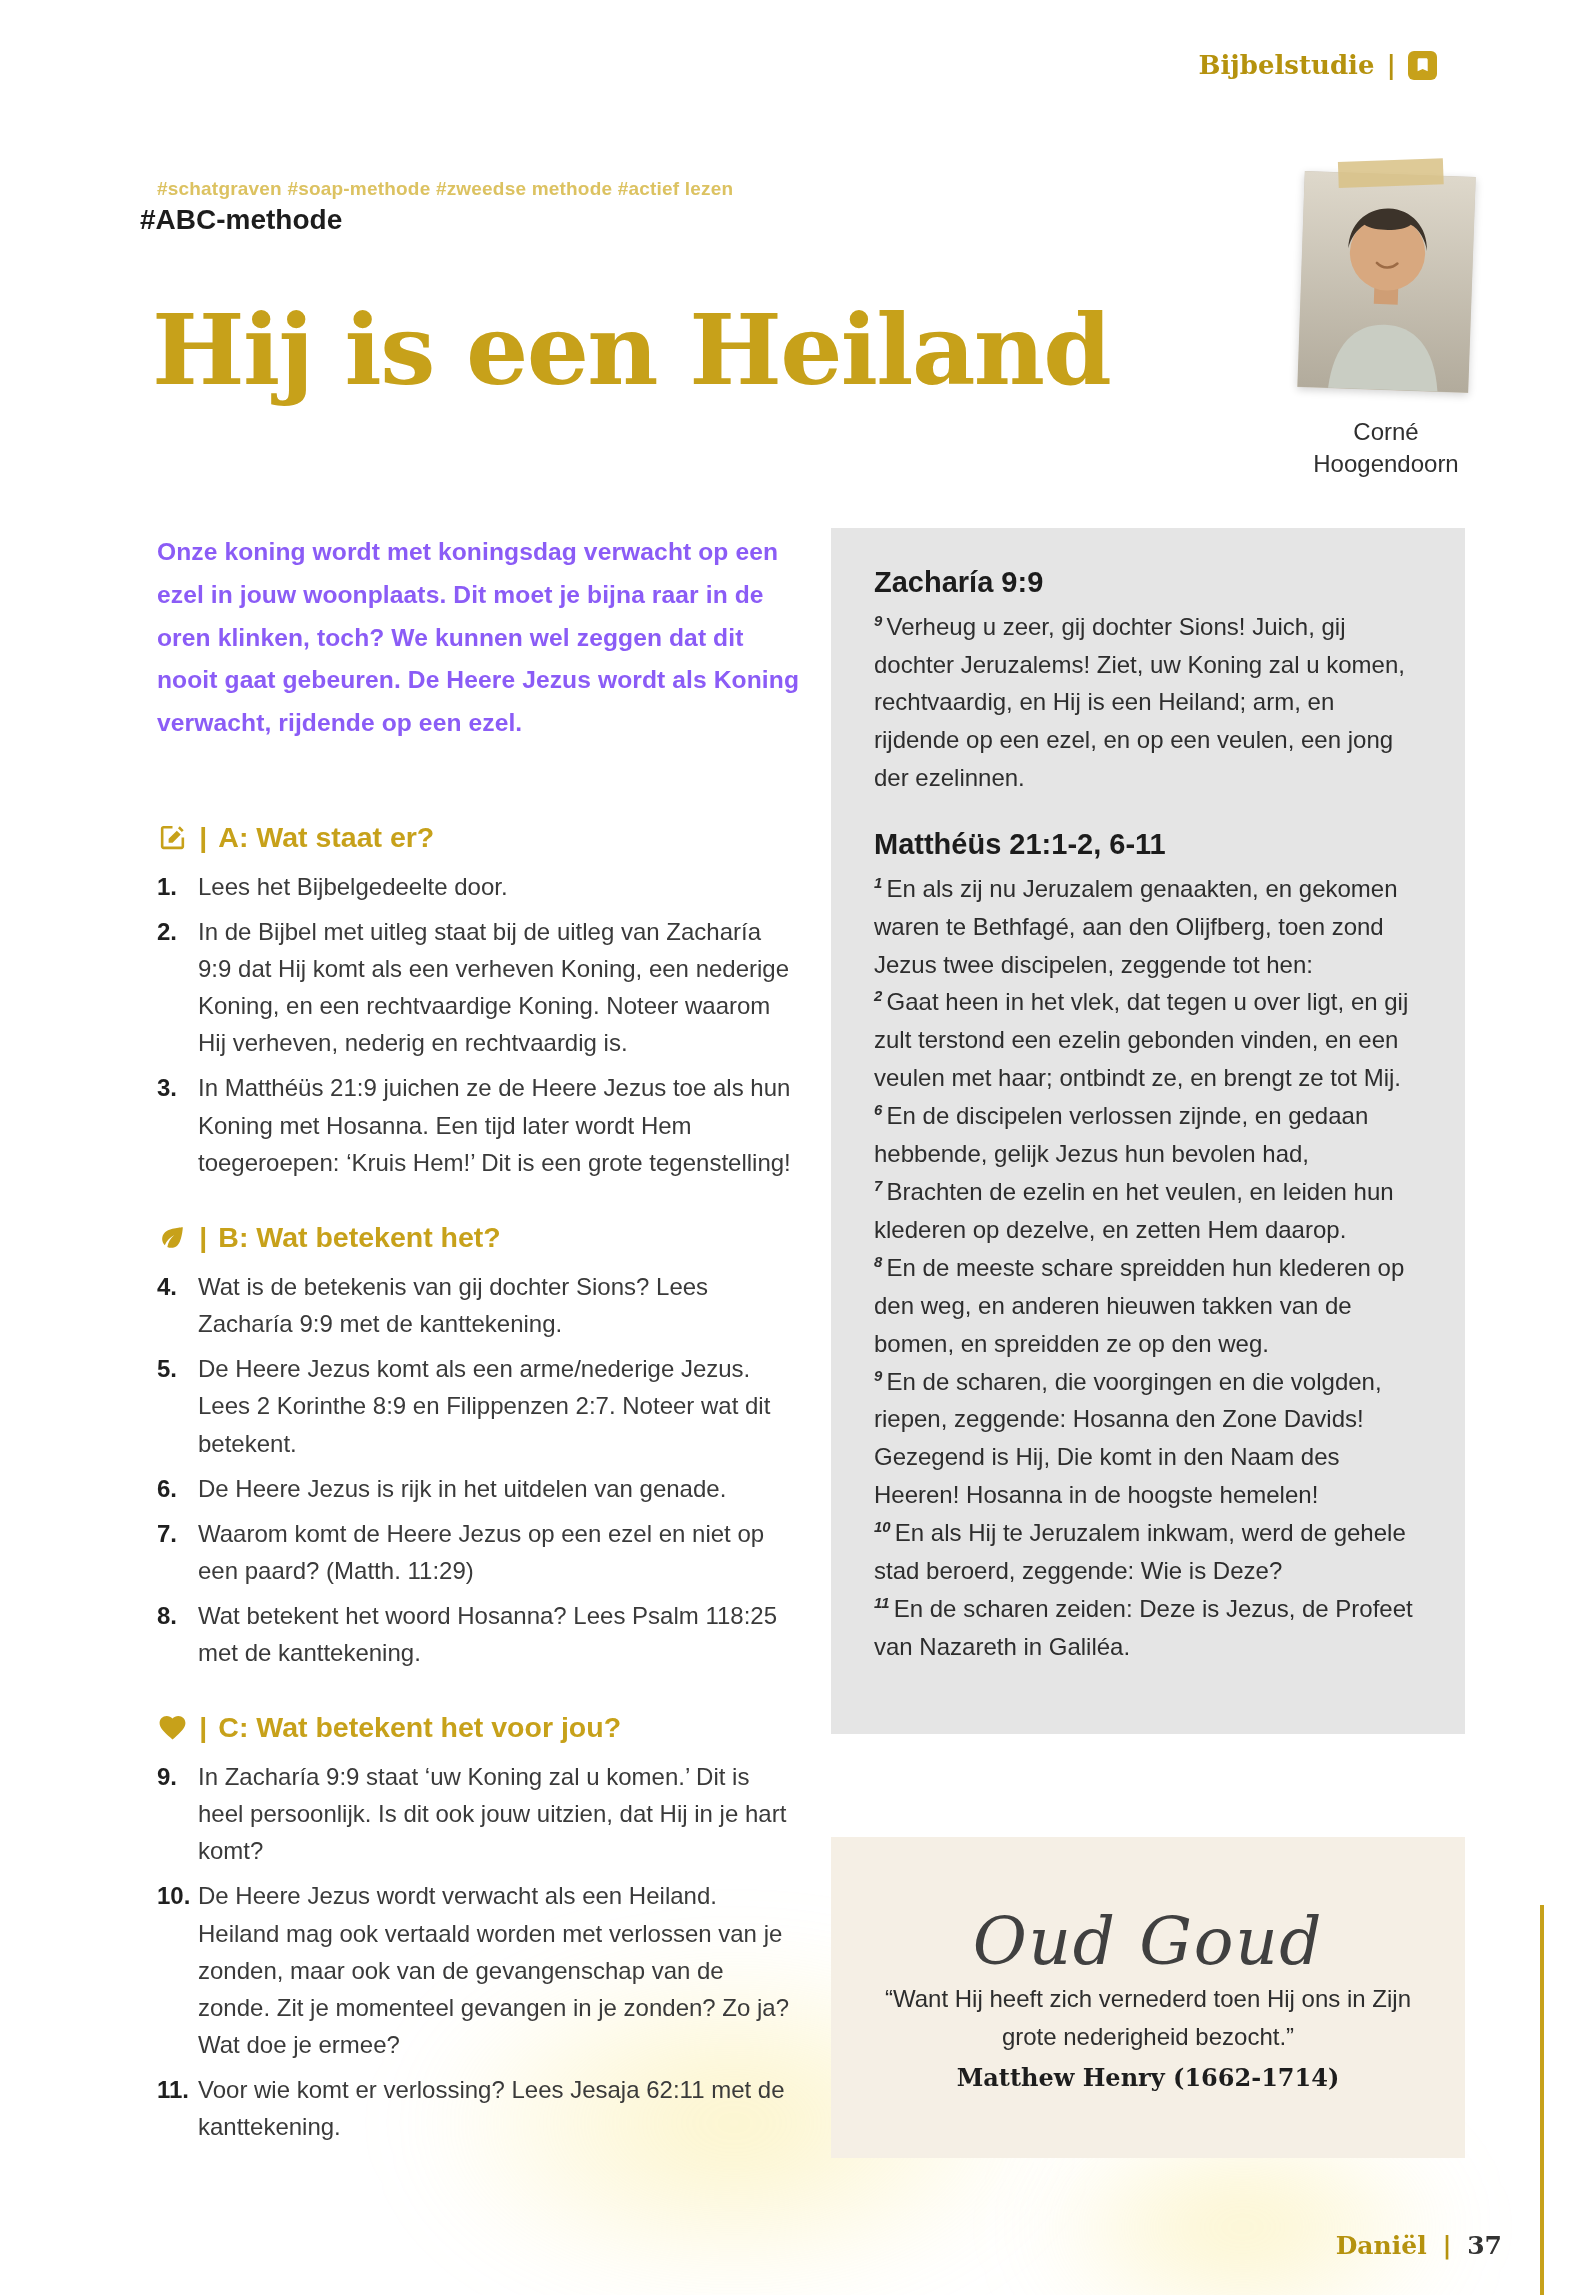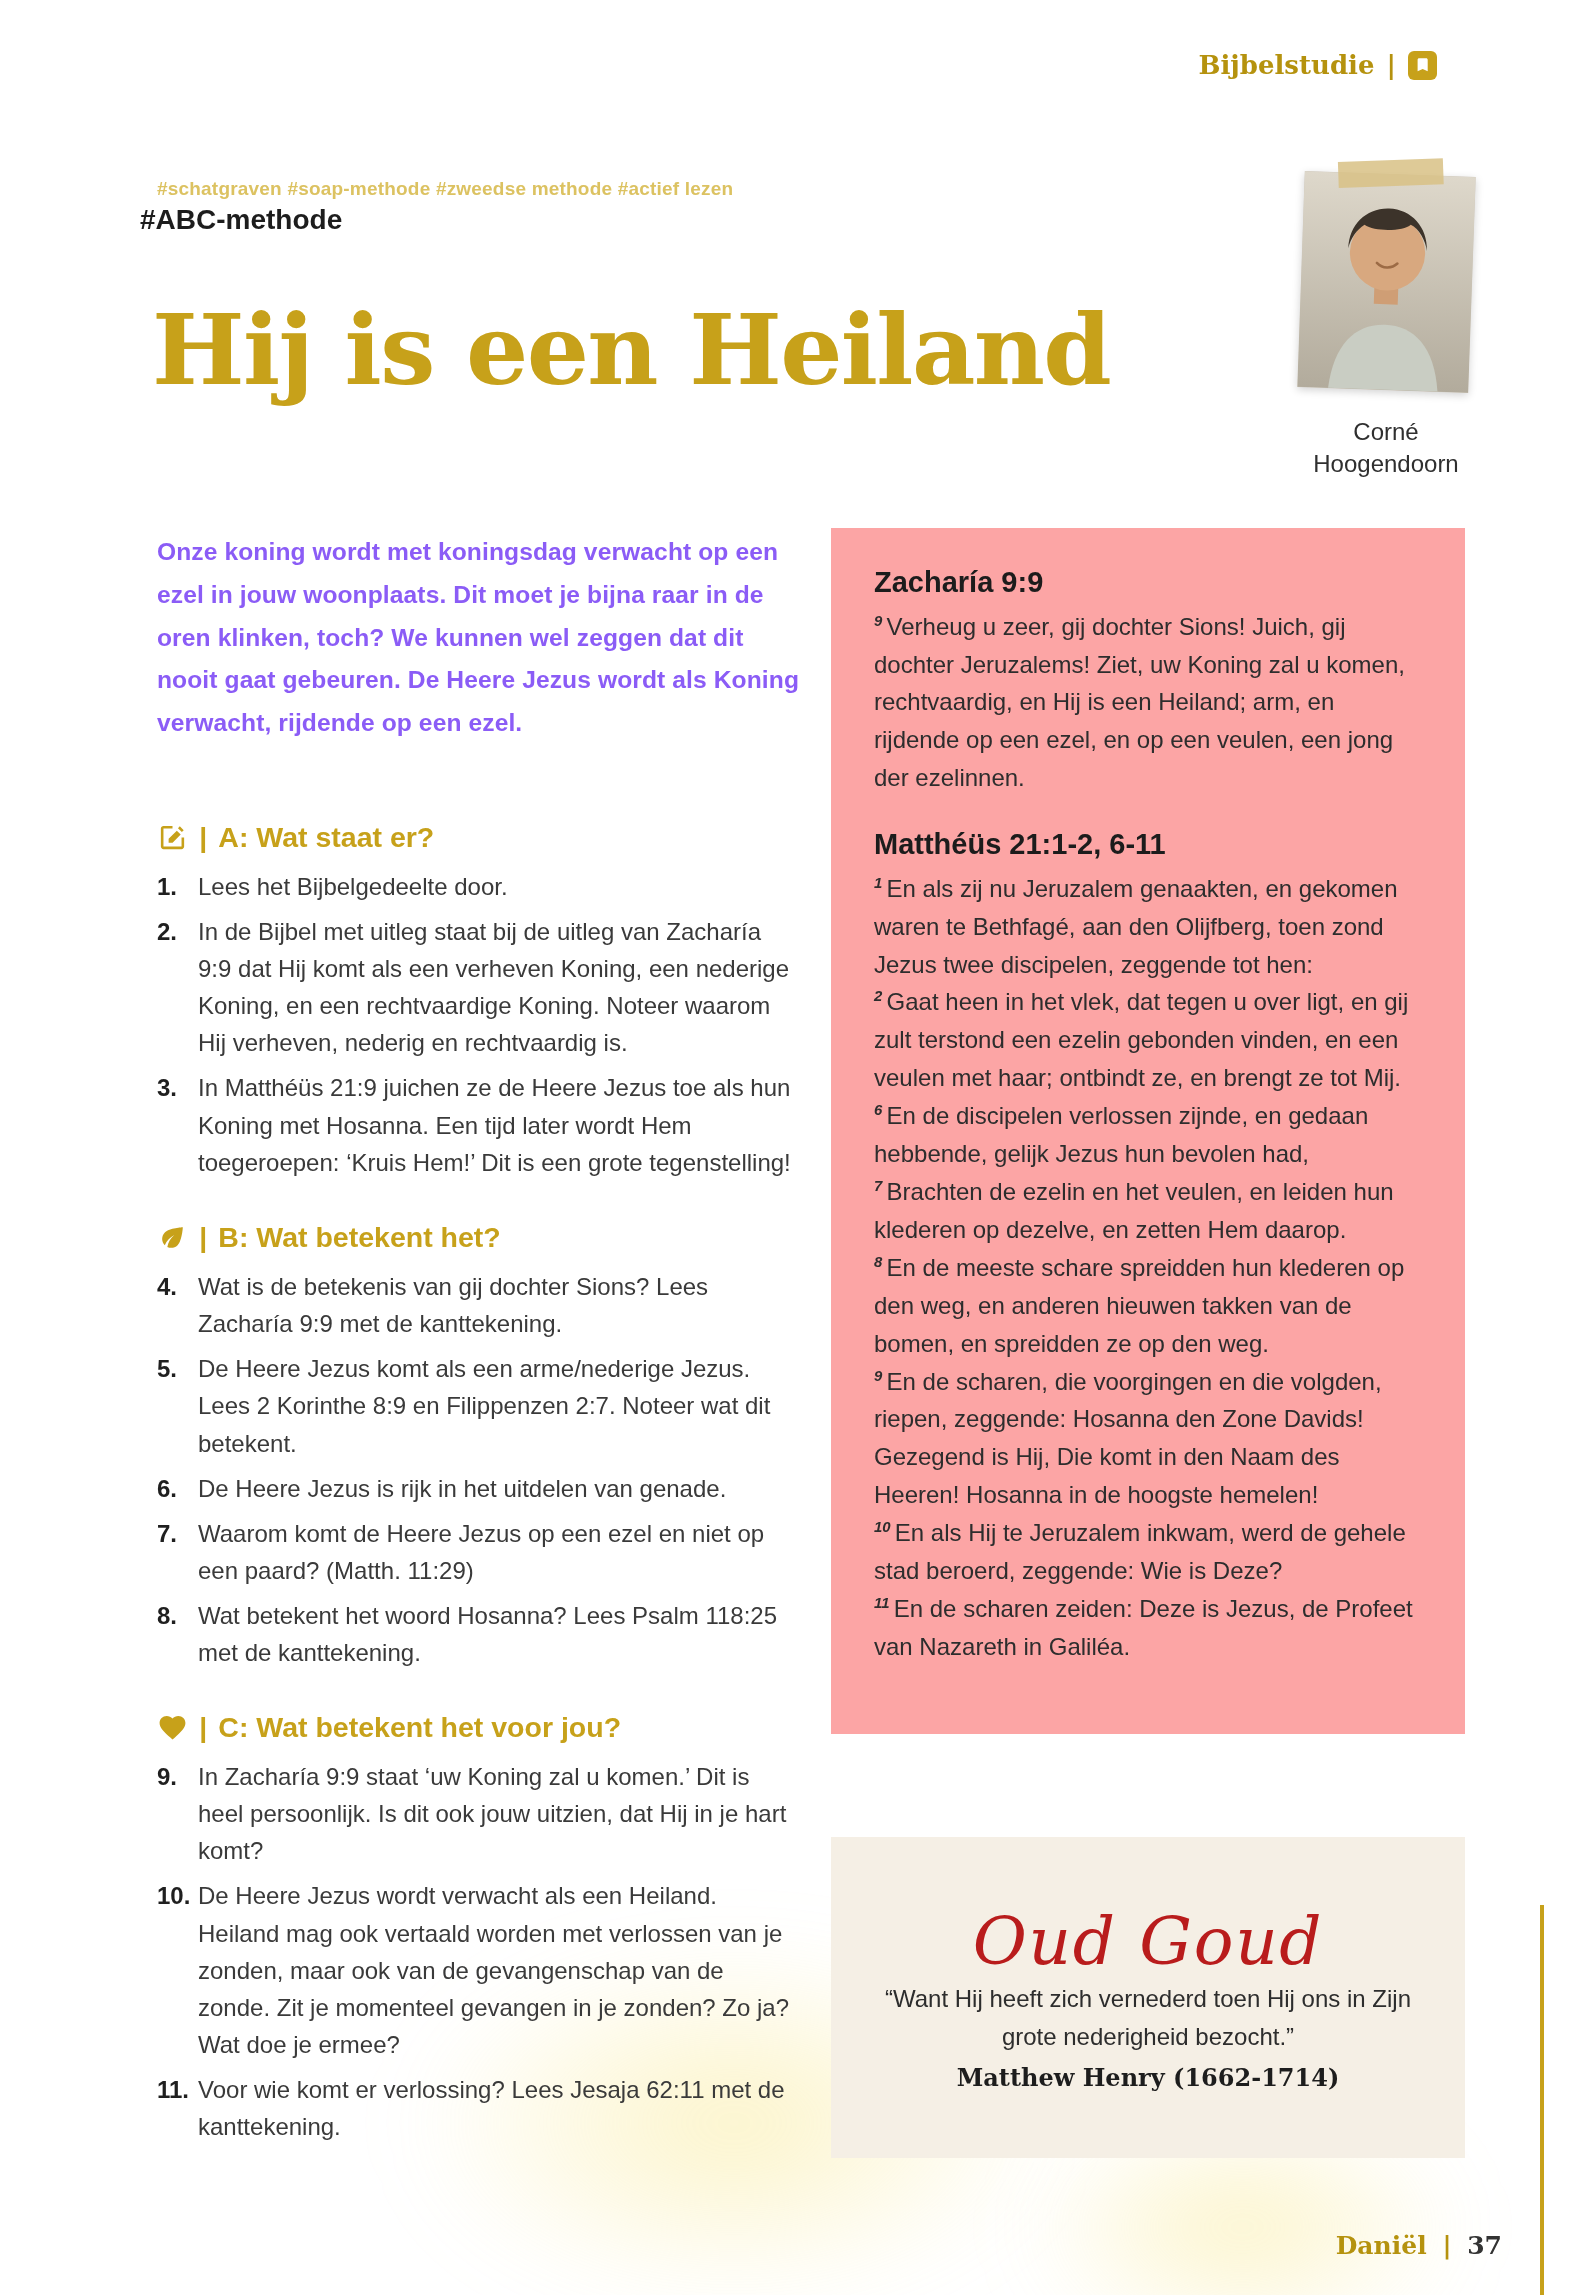--- a/index.html
+++ b/index.html
@@ -39,29 +39,29 @@
   .section { margin-top:76px; }
   .section.follow { margin-top:40px; }
   .sec-head { display:flex; align-items:center; gap:11.2px; color:#C7A11A; font-weight:bold; font-size:28.5px; margin-bottom:14px; }
   .sec-head svg { width:31px; height:31px; fill:#C7A11A; flex:none; }
   .sec-head .bar { font-weight:bold; }
   .q { display:flex; margin-top:7.8px; font-size:24px; line-height:1.55; }
   .qnum { width:41px; flex:none; font-weight:bold; color:#1f1f1f; }
   .qtext { flex:1; color:#3a3a3a; }
 
   .col-right { position:absolute; left:831px; top:528px; width:634px; z-index:1; }
-  .scripture { background:#fca5a5; padding:38px 39px 35px 43px; min-height:1206px; }
+  .scripture { background:#e5e5e5; padding:38px 39px 35px 43px; min-height:1206px; }
   .passage + .passage { margin-top:31px; }
   .passage-title { font-size:29px; font-weight:bold; color:#1c1c1c; margin-bottom:8.6px; }
   .verse { font-size:24px; line-height:1.58; color:#2d2d2d; }
   .verse sup { font-size:0.62em; font-style:italic; font-weight:bold; margin-right:4.3px; line-height:0; }
 
   .quote-box { position:absolute; top:1309px; left:0; width:634px; height:321px; background:#F5EFE5;
     display:flex; flex-direction:column; align-items:center; justify-content:center; text-align:center; padding:21px 50px; }
-  .quote-title { font-family:"DejaVu Serif", serif; font-style:italic; font-size:66px; color:#b91c1c;
+  .quote-title { font-family:"DejaVu Serif", serif; font-style:italic; font-size:66px; color:#404040;
     letter-spacing:1.7px; }
   .quote-text { font-size:24px; line-height:1.55; color:#2d2d2d; }
   .quote-attr { font-size:24px; font-weight:bold; margin-top:8px; color:#1d1d1d; font-family:"DejaVu Serif", serif; }
 
   .footer { position:absolute; right:90px; top:2231px; font-family:"DejaVu Serif", serif;
     font-weight:bold; font-size:25px; z-index:2; }
   .footer .book { color:#B5920E; }
   .footer .divider { color:#B5920E; padding:0 7px; }
   .footer .pagenum { color:#333333; }
 

